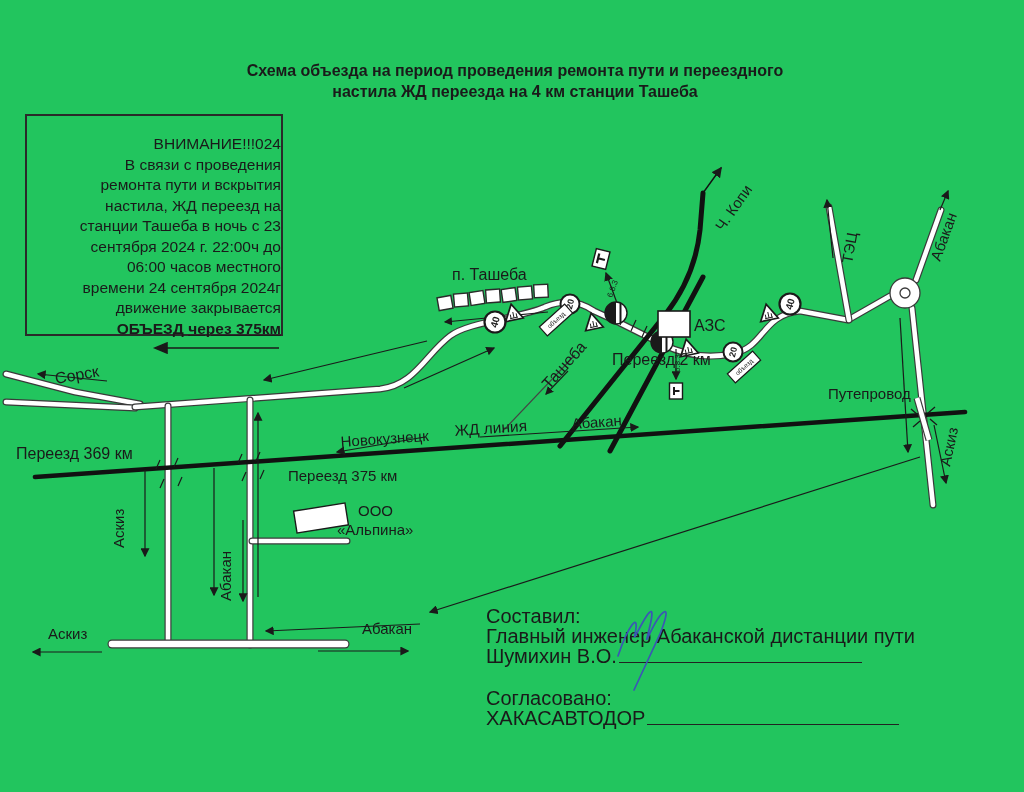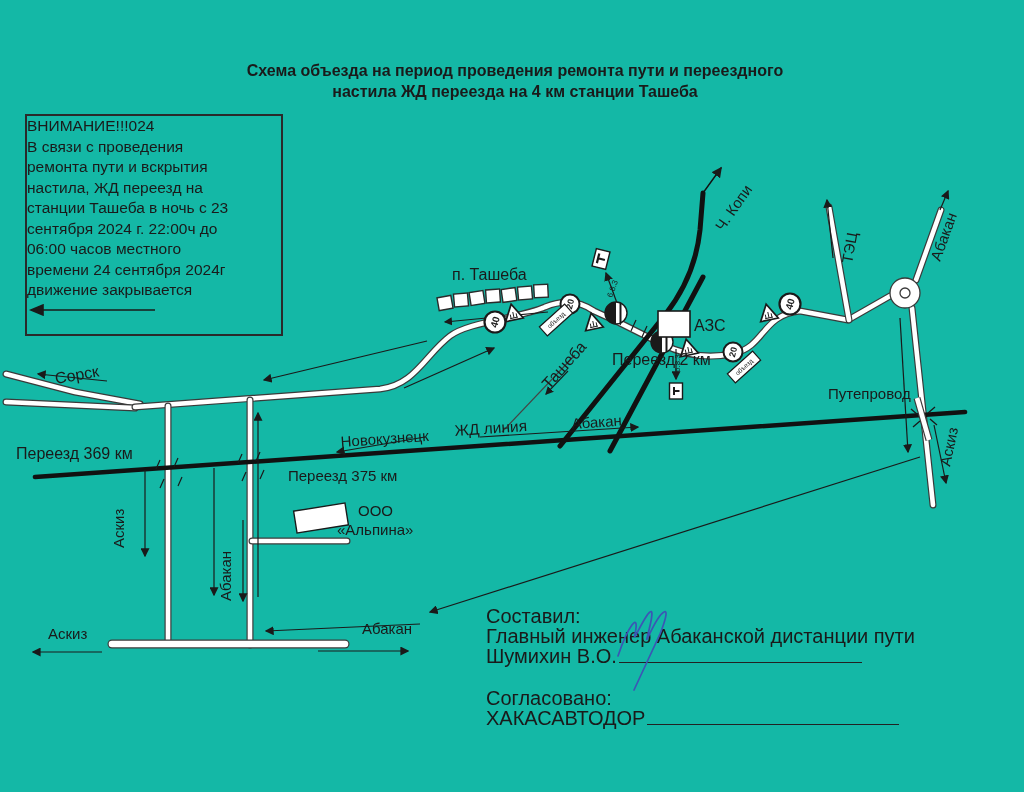--- a/index.html
+++ b/index.html
@@ -1,22 +1,22 @@
 <!DOCTYPE html>
 <html><head>
 <meta charset="utf-8">
 <style>
   html,body{margin:0;padding:0;background:#888;}
-  .page{position:relative;width:1024px;height:792px;background:#14b8a6;margin:0 auto;
+  .page{position:relative;width:1024px;height:792px;background:#22c55e;margin:0 auto;
         font-family:"Liberation Sans","DejaVu Sans",sans-serif;color:#1a1a1a;overflow:hidden;}
   .title{position:absolute;left:120px;top:60px;width:790px;text-align:center;
          font-size:16px;font-weight:bold;line-height:21px;}
   .warnbox{position:absolute;left:25px;top:114px;width:258px;height:222px;
-           border:2px solid #2a2a2a;text-align:left;font-size:15.5px;line-height:20.5px;
-           padding-top:0;box-sizing:border-box;}
+           border:2px solid #2a2a2a;text-align:right;font-size:15.5px;line-height:20.5px;
+           padding-top:18px;box-sizing:border-box;}
   .wl{white-space:nowrap;}
   .wbold{font-weight:bold;}
   .ul{text-decoration:underline;}
   .mapsvg{position:absolute;left:0;top:0;}
   .footer{position:absolute;left:486px;top:606px;font-size:20px;line-height:20px;}
   .uline{display:inline-block;border-bottom:1.4px solid #222;height:13px;margin-left:2px;}
   .w1{width:243px;} .w2{width:252px;}
   .gapline{height:22px;}
   .sig{position:absolute;left:600px;top:608px;}
   svg text{fill:#1a1a1a;}
@@ -34,20 +34,24 @@
   <div class="warnbox">
     <div class="wl">ВНИМАНИЕ!!!024</div>
     <div class="wl">В связи с проведения</div>
     <div class="wl">ремонта пути и вскрытия</div>
     <div class="wl">настила, ЖД переезд на</div>
     <div class="wl">станции Ташеба в ночь с 23</div>
     <div class="wl">сентября 2024 г. 22:00ч до</div>
     <div class="wl">06:00 часов местного</div>
     <div class="wl">времени 24 сентября 2024г</div>
     <div class="wl">движение закрывается</div>
+    <div class="wl wbold">
+      <span>ОБЪЕЗД</span>
+      <span class="ul">через 375км</span>
+    </div>
     <svg width="130" height="12">
       <path d="M128,6 L10,6 M16,1 L4,6 L16,11 z" stroke="#1a1a1a" stroke-width="1.6" fill="#1a1a1a"></path>
     </svg>
   </div>
 
   <svg class="mapsvg" width="1024" height="792" viewBox="0 0 1024 792">
     <defs>
       <marker id="ah" viewBox="0 0 10 10" refX="8.5" refY="5" markerWidth="7.5" markerHeight="7.5" orient="auto-start-reverse">
         <path d="M0,0 L10,5 L0,10 z" fill="#1a1a1a"></path>
       </marker>

